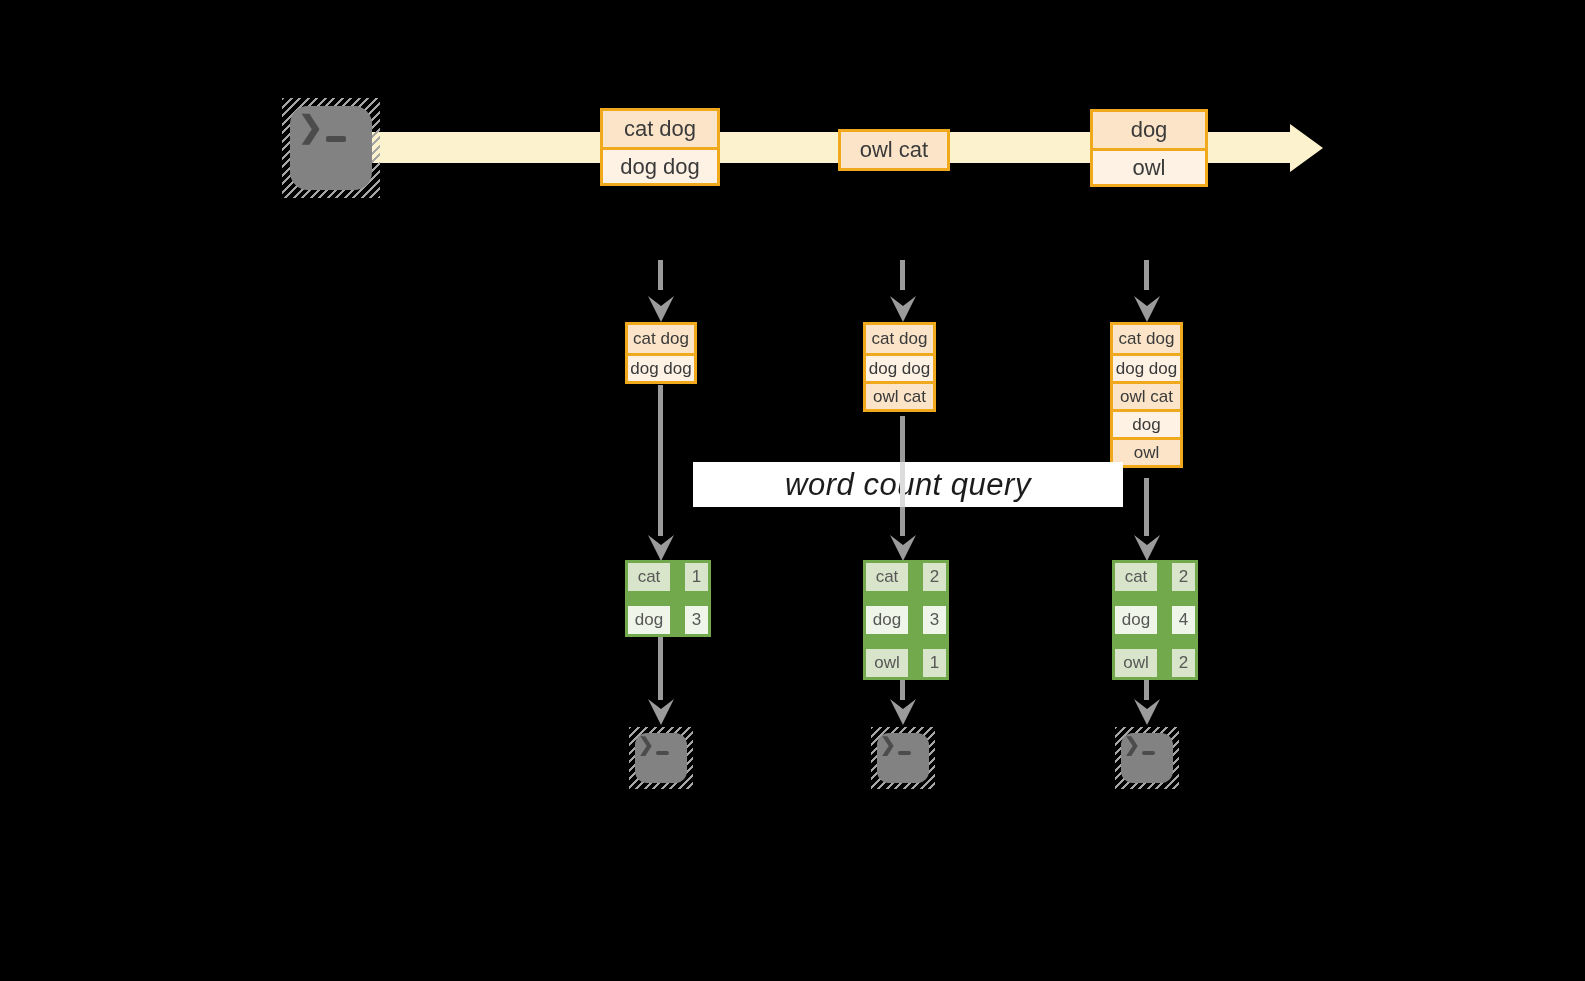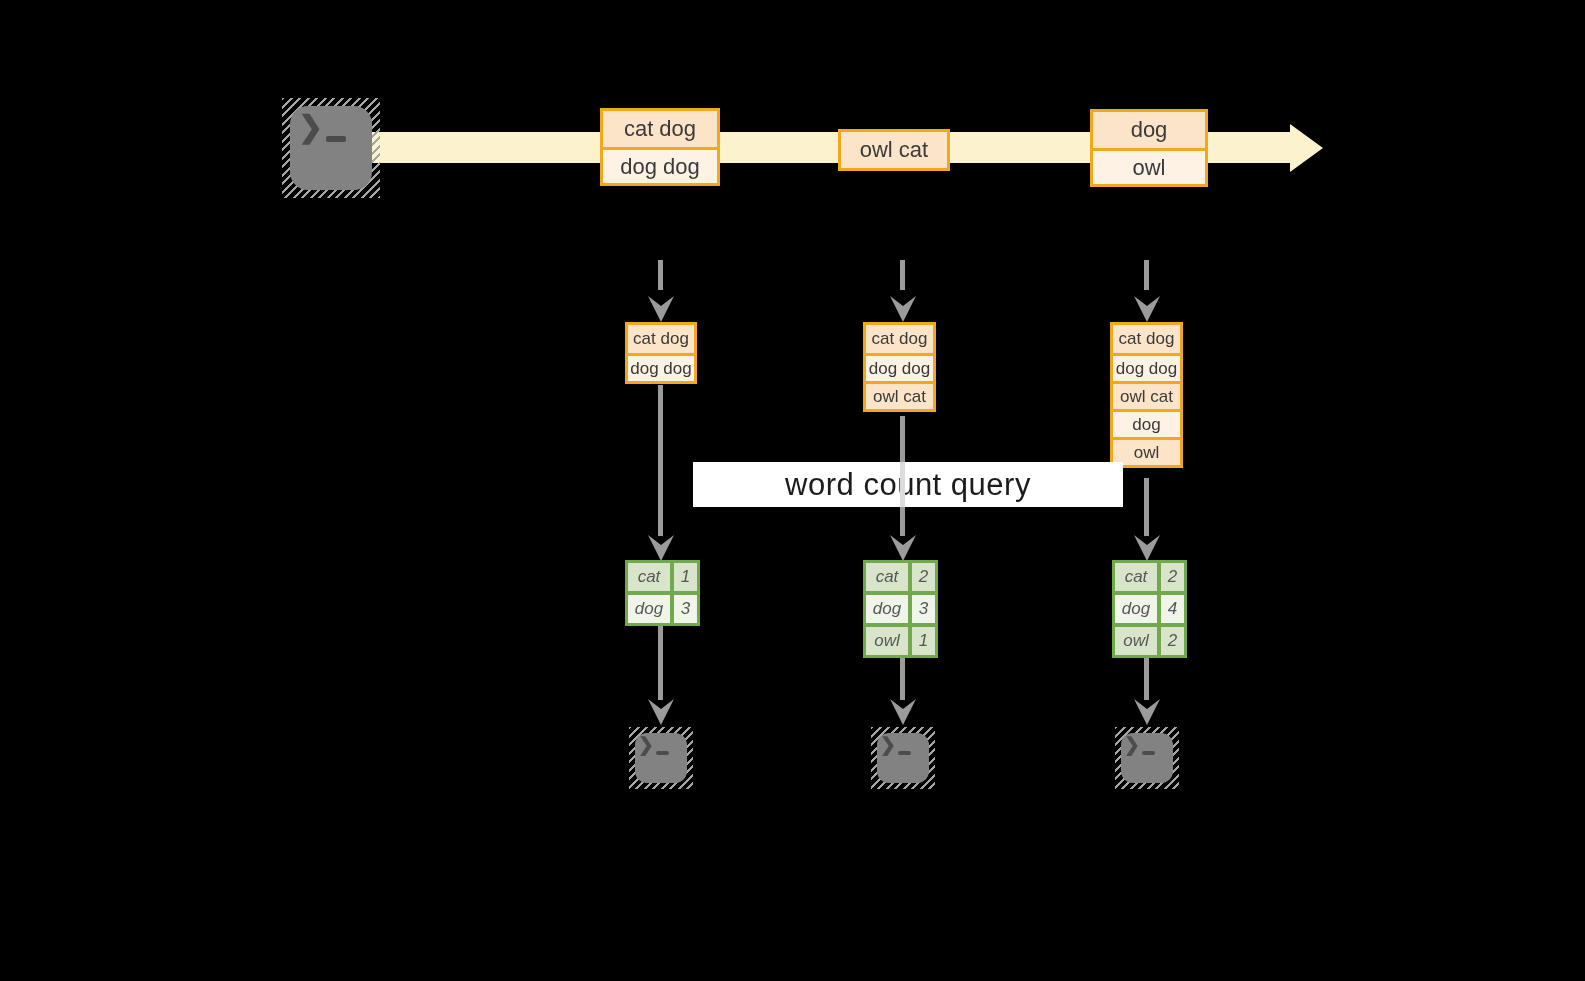--- a/index.html
+++ b/index.html
@@ -34,25 +34,25 @@
   
   .dash{position:absolute;width:5px;background:var(--gray);z-index:2;}
   .vhead{position:absolute;width:26px;height:26px;background:var(--gray);z-index:2;
     clip-path:polygon(0 0,50% 38%,100% 0,50% 100%);}
   
   .line{position:absolute;width:5px;background:var(--gray);z-index:2;}
   .line.faint{background:#DCDCDC;z-index:6;}
   
   .qlabel{position:absolute;background:#FFFFFF;z-index:5;
     display:flex;align-items:center;justify-content:center;
-    font-size:31px;color:#1C1C1C;letter-spacing:.5px;}
+    font-size:31px;color:#1C1C1C;letter-spacing:.5px;font-style:italic;}
   
   .gtable{position:absolute;z-index:3;background:var(--green);
     border:3px solid var(--green);display:grid;grid-template-columns:42px 23px;
-    grid-auto-rows:28px;gap:4px;box-sizing:content-box;font-style:italic;}
+    grid-auto-rows:28px;gap:15px;box-sizing:content-box;}
   .gtable .cell{display:flex;align-items:center;justify-content:center;
     font-size:17px;color:#575757;}
   .gtable .dark{background:var(--green-dark);}
   .gtable .light{background:var(--green-light);}
   
   .term{position:absolute;z-index:4;
     background:repeating-linear-gradient(135deg,#A6A6A6 0 2px,rgba(0,0,0,0) 2px 6px);}
   .term .body{position:absolute;background:var(--term);}
   .term .chev{position:absolute;color:#4C4C4C;font-weight:bold;line-height:1;}
   .term .uscore{position:absolute;background:#4C4C4C;border-radius:2px;}

